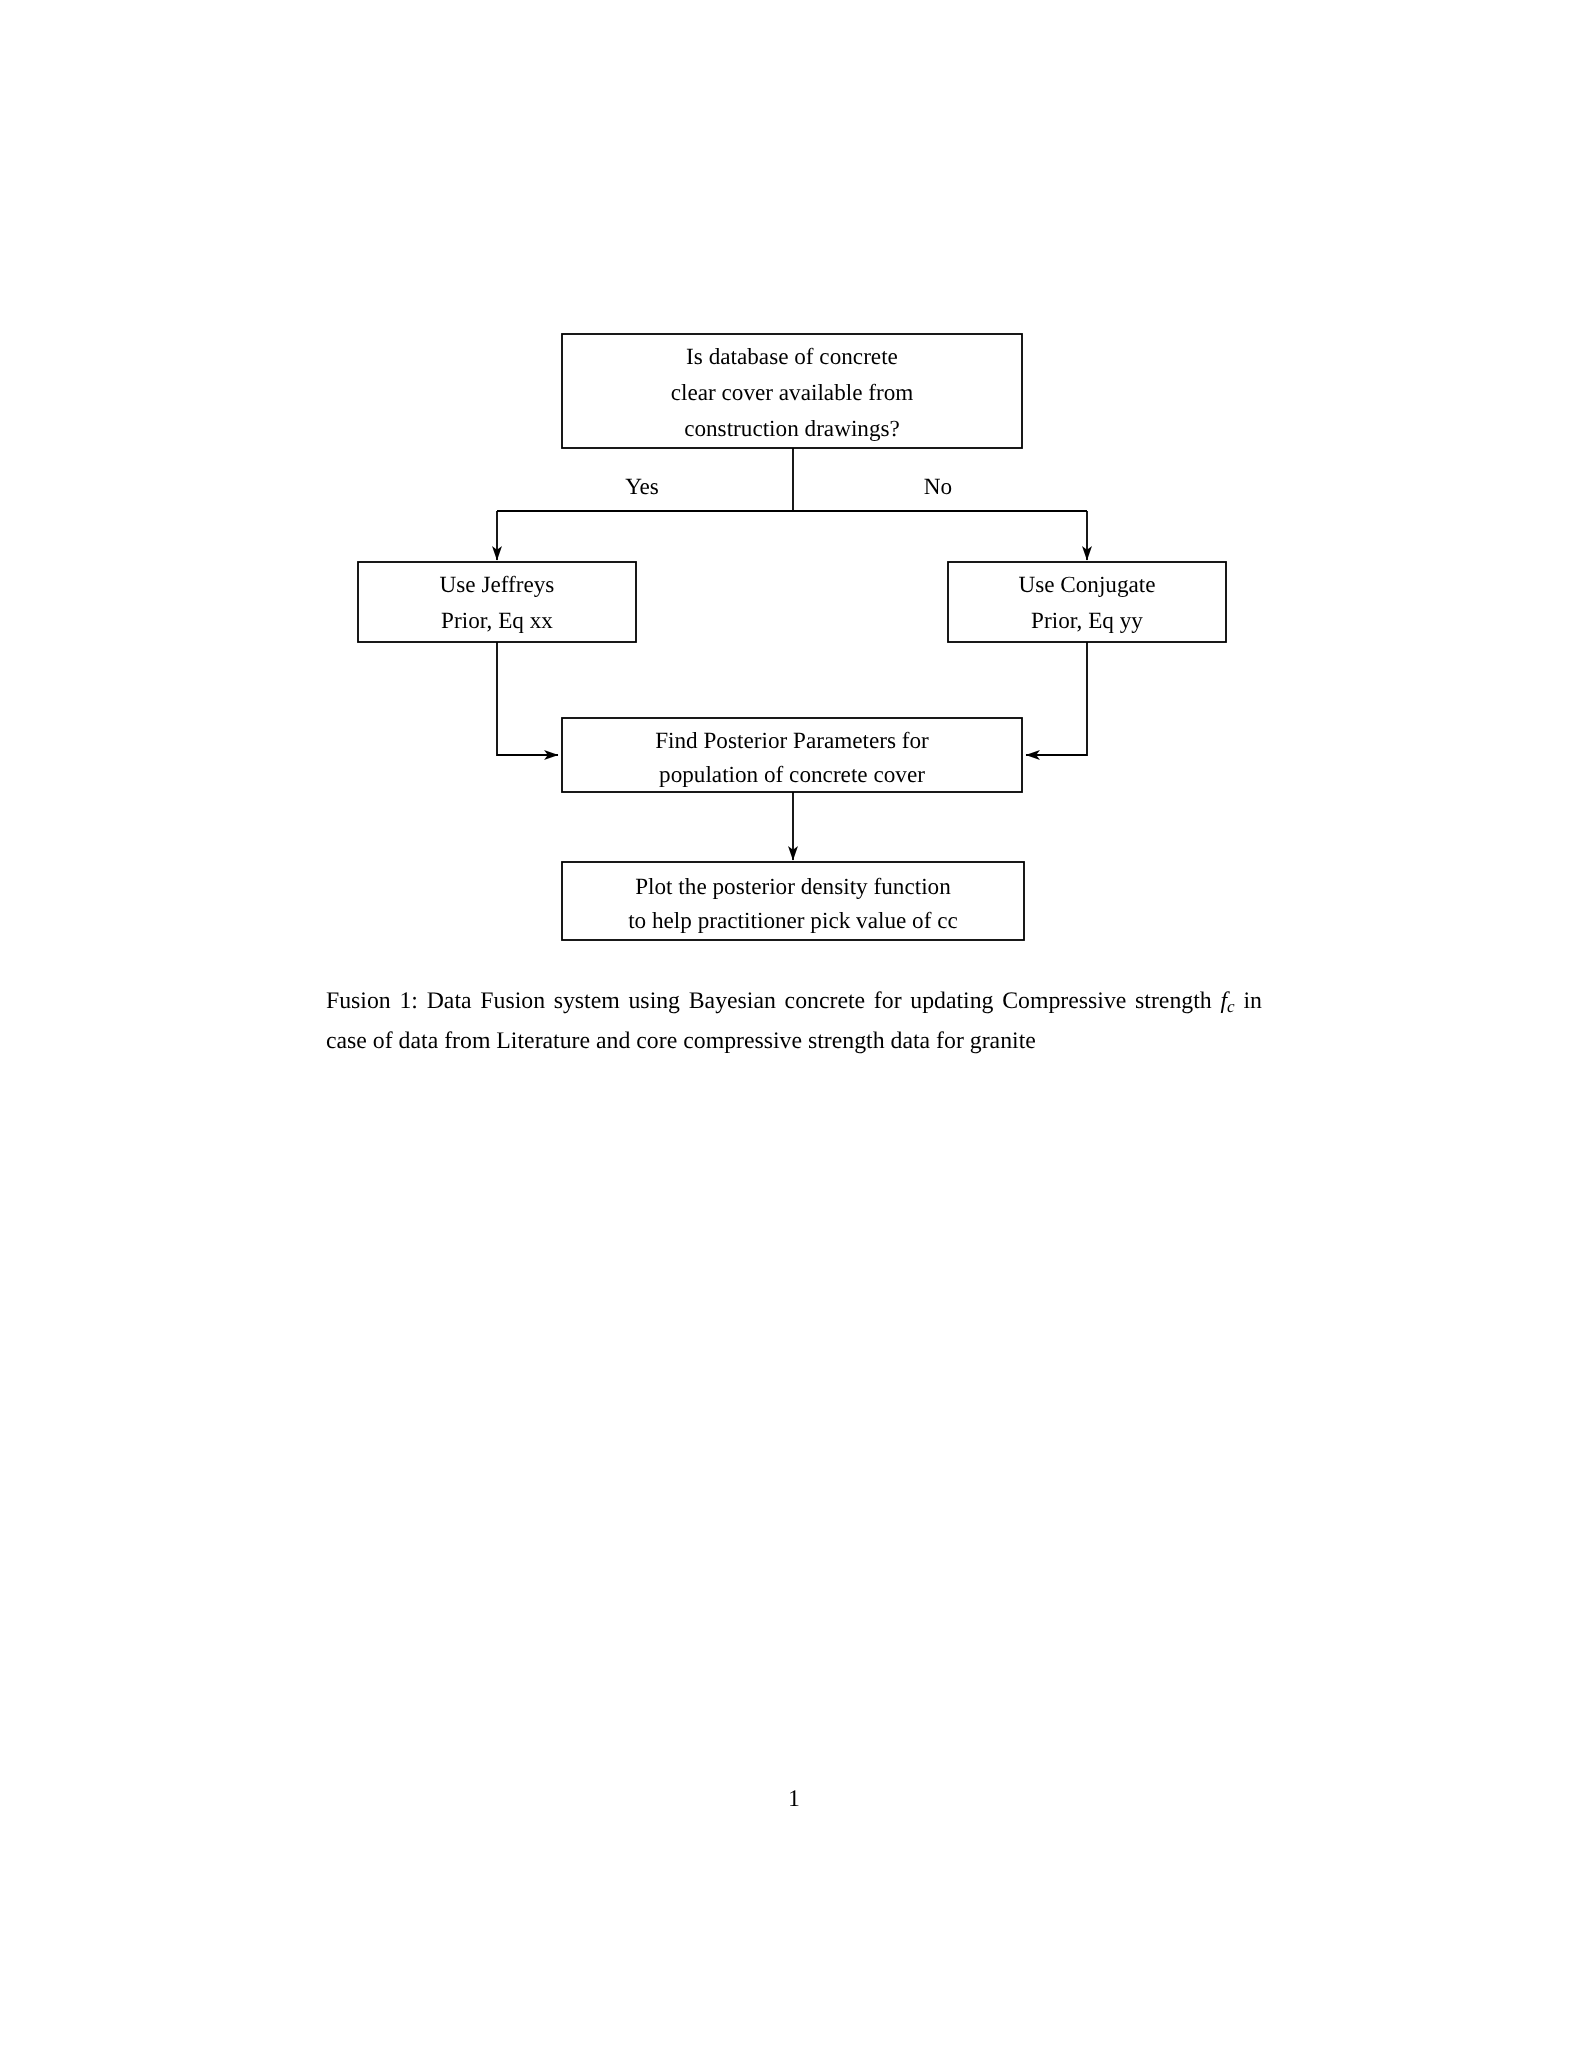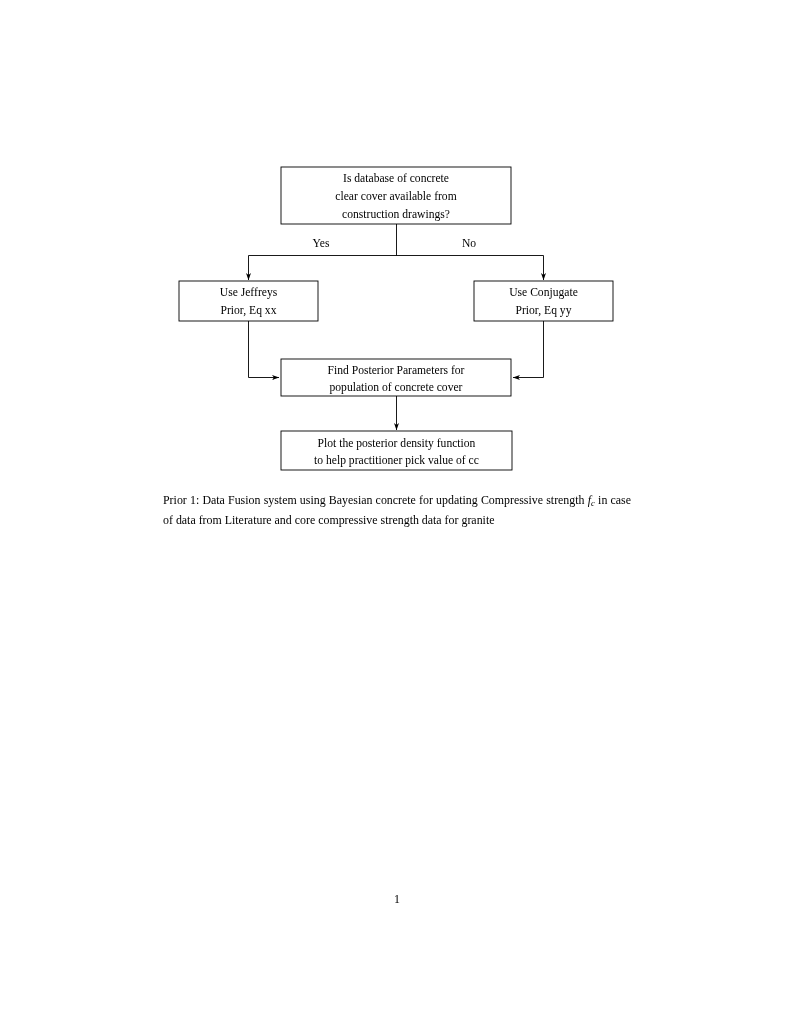--- a/index.html
+++ b/index.html
@@ -162,17 +162,17 @@
       </g>
 
       <g>
         <rect class="node-box" x="281" y="431" width="231" height="39"></rect>
         <text class="node-text" x="396.5" y="447">Plot the posterior density function</text>
         <text class="node-text" x="396.5" y="464">to help practitioner pick value of cc</text>
       </g>
     </svg>
   </div>
 
-  <div id="caption"><span class="cap-label">Prior 1:</span><span> Data Fusion system using Bayesian concrete for updating Compressive strength </span><span class="math-var">f</span><span class="math-sub">c</span><span> in case of data from Literature and core compressive strength data for granite</span></div>
+  <div id="caption"><span class="cap-label">Fusion 1:</span><span> Data Fusion system using Bayesian concrete for updating Compressive strength </span><span class="math-var">f</span><span class="math-sub">c</span><span> in case of data from Literature and core compressive strength data for granite</span></div>
 
   <div id="page-number">1</div>
 
 </div>
 
 </body></html>

